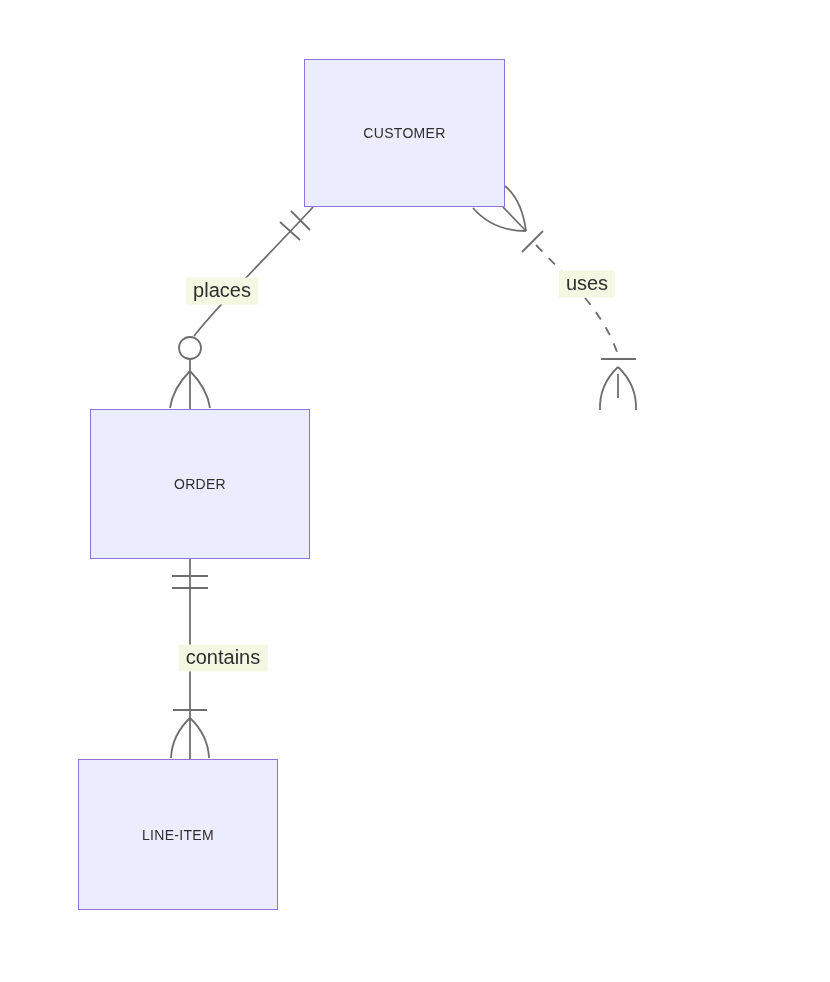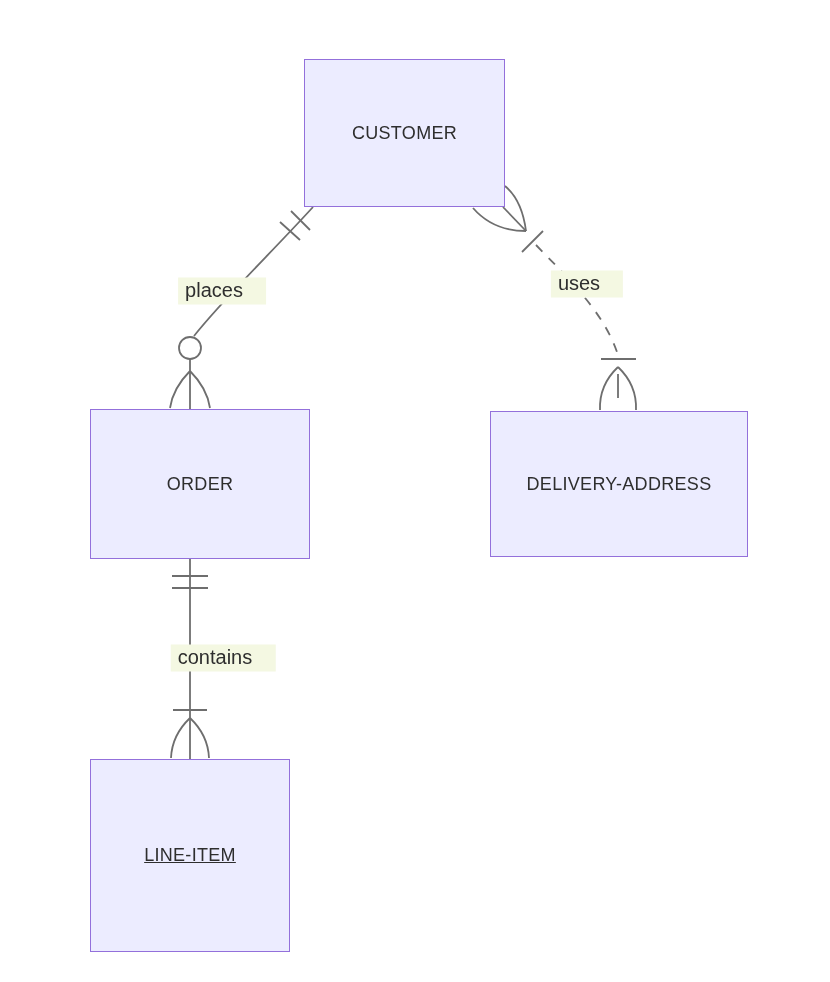--- a/index.html
+++ b/index.html
@@ -38,35 +38,35 @@
   .edges-layer circle.zero-ring {
     fill: var(--canvas-background);
   }
   .entity {
     position: absolute;
     background: var(--entity-fill);
     border: 1.7px solid var(--entity-border);
     display: flex;
     align-items: center;
     justify-content: center;
-    font-size: 18px;
+    font-size: 14px;
     color: var(--text-color);
     letter-spacing: 0.3px;
   }
   .entity-customer        { left: 304px; top:  59px; width: 201px; height: 148px; }
   .entity-order           { left:  90px; top: 409px; width: 220px; height: 150px; }
   .entity-delivery        { left: 490px; top: 411px; width: 258px; height: 146px; }
-  .entity-line-item       { left:  90px; top: 759px; width: 200px; height: 193px; text-decoration: underline; }
+  .entity-line-item       { left:  78px; top: 759px; width: 200px; height: 151px; }
   .rel-label {
     position: absolute;
     transform: translate(-50%, -50%);
     background: var(--label-background);
     color: var(--text-color);
     font-size: 20px;
-    padding: 1px 23px 3px 7px;
+    padding: 1px 7px 3px 7px;
     white-space: nowrap;
   }
   .rel-label-places   { left: 222px; top: 291px; }
   .rel-label-uses     { left: 587px; top: 284px; }
   .rel-label-contains { left: 189px; top: 658px; margin-left: 34px; }
 </style>
 </head>
 <body>
 
 <div class="canvas">
@@ -124,23 +124,20 @@
   </svg>
 
   <div class="entity entity-customer">
     <span>CUSTOMER</span>
   </div>
 
   <div class="entity entity-order">
     <span>ORDER</span>
   </div>
 
-  <div class="entity entity-delivery">
-    <span>DELIVERY-ADDRESS</span>
-  </div>
 
   <div class="entity entity-line-item">
     <span>LINE-ITEM</span>
   </div>
 
   <div class="rel-label rel-label-places">places</div>
 
   <div class="rel-label rel-label-uses">uses</div>
 
   <div class="rel-label rel-label-contains">contains</div>

